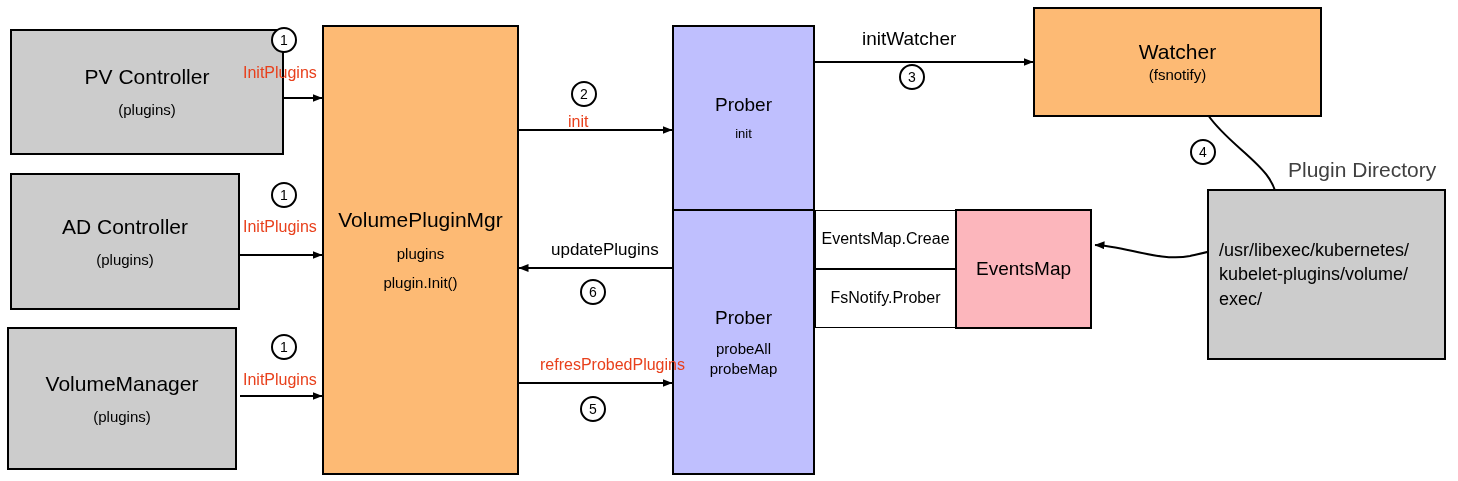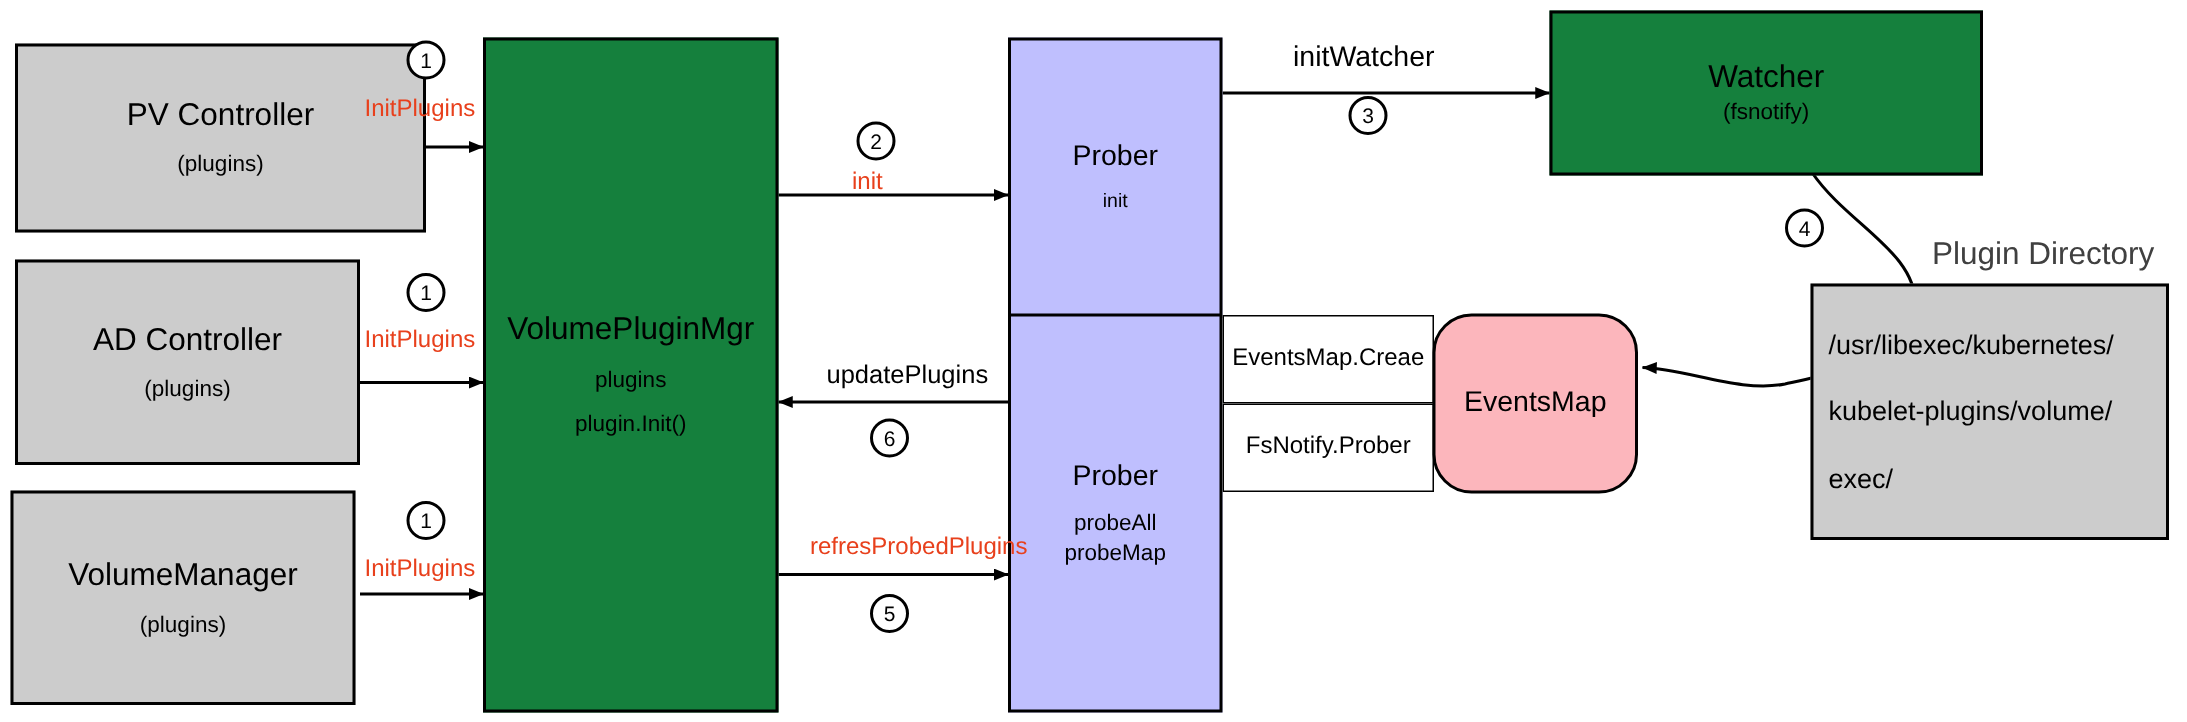--- a/index.html
+++ b/index.html
@@ -22,21 +22,21 @@
     box-sizing: border-box;
     border: 2px solid #000000;
     display: flex;
     flex-direction: column;
     align-items: center;
     justify-content: center;
     text-align: center;
     color: #000000;
   }
   .box-gray   { background: #cccccc; }
-  .box-cyan   { background: #15803d; }
+  .box-cyan   { background: #fdba74; }
   .box-purple { background: #bfbffe; }
   .box-pink   { background: #fcb6bc; }
   .box-white  { background: #ffffff; }
 
   .title-lg { font-size: 21px; line-height: 1.25; }
   .title-md { font-size: 19px; line-height: 1.25; }
   .sub-sm   { font-size: 15px; line-height: 1.3; }
   .sub-xs   { font-size: 13px; line-height: 1.3; }
   .path-txt {
     font-size: 18px;
@@ -159,32 +159,32 @@
   </div>
 
   <div class="box box-white" style="left:815px; top:210px; width:141px; height:59px; border-width:1px;">
     <div class="sub-sm" style="font-size:16px;">EventsMap.Creae</div>
   </div>
 
   <div class="box box-white" style="left:815px; top:269px; width:141px; height:59px; border-width:1px;">
     <div class="sub-sm" style="font-size:16px;">FsNotify.Prober</div>
   </div>
 
-  <div class="box box-pink" style="left:955px; top:209px; width:137px; height:120px;border-radius:26px;">
+  <div class="box box-pink" style="left:955px; top:209px; width:137px; height:120px;">
     <div class="title-md">EventsMap</div>
   </div>
 
   <div class="box box-cyan" style="left:1033px; top:7px; width:289px; height:110px;">
     <div class="title-lg">Watcher</div>
     <div class="sub-sm">(fsnotify)</div>
   </div>
 
   <div class="free-text" style="left:1288px; top:158px; font-size:21px;">Plugin Directory</div>
 
-  <div class="box box-gray" style="left:1207px; top:189px; width:239px; height:171px; justify-content:center;gap:20px;">
+  <div class="box box-gray" style="left:1207px; top:189px; width:239px; height:171px; justify-content:center;">
     <div class="path-txt">/usr/libexec/kubernetes/</div>
     <div class="path-txt">kubelet-plugins/volume/</div>
     <div class="path-txt">exec/</div>
   </div>
 
   <div class="label label-red" style="left:243px; top:64px;">InitPlugins</div>
   <div class="label label-red" style="left:243px; top:218px;">InitPlugins</div>
   <div class="label label-red" style="left:243px; top:371px;">InitPlugins</div>
 
   <div class="label label-red" style="left:568px; top:113px;">init</div>

